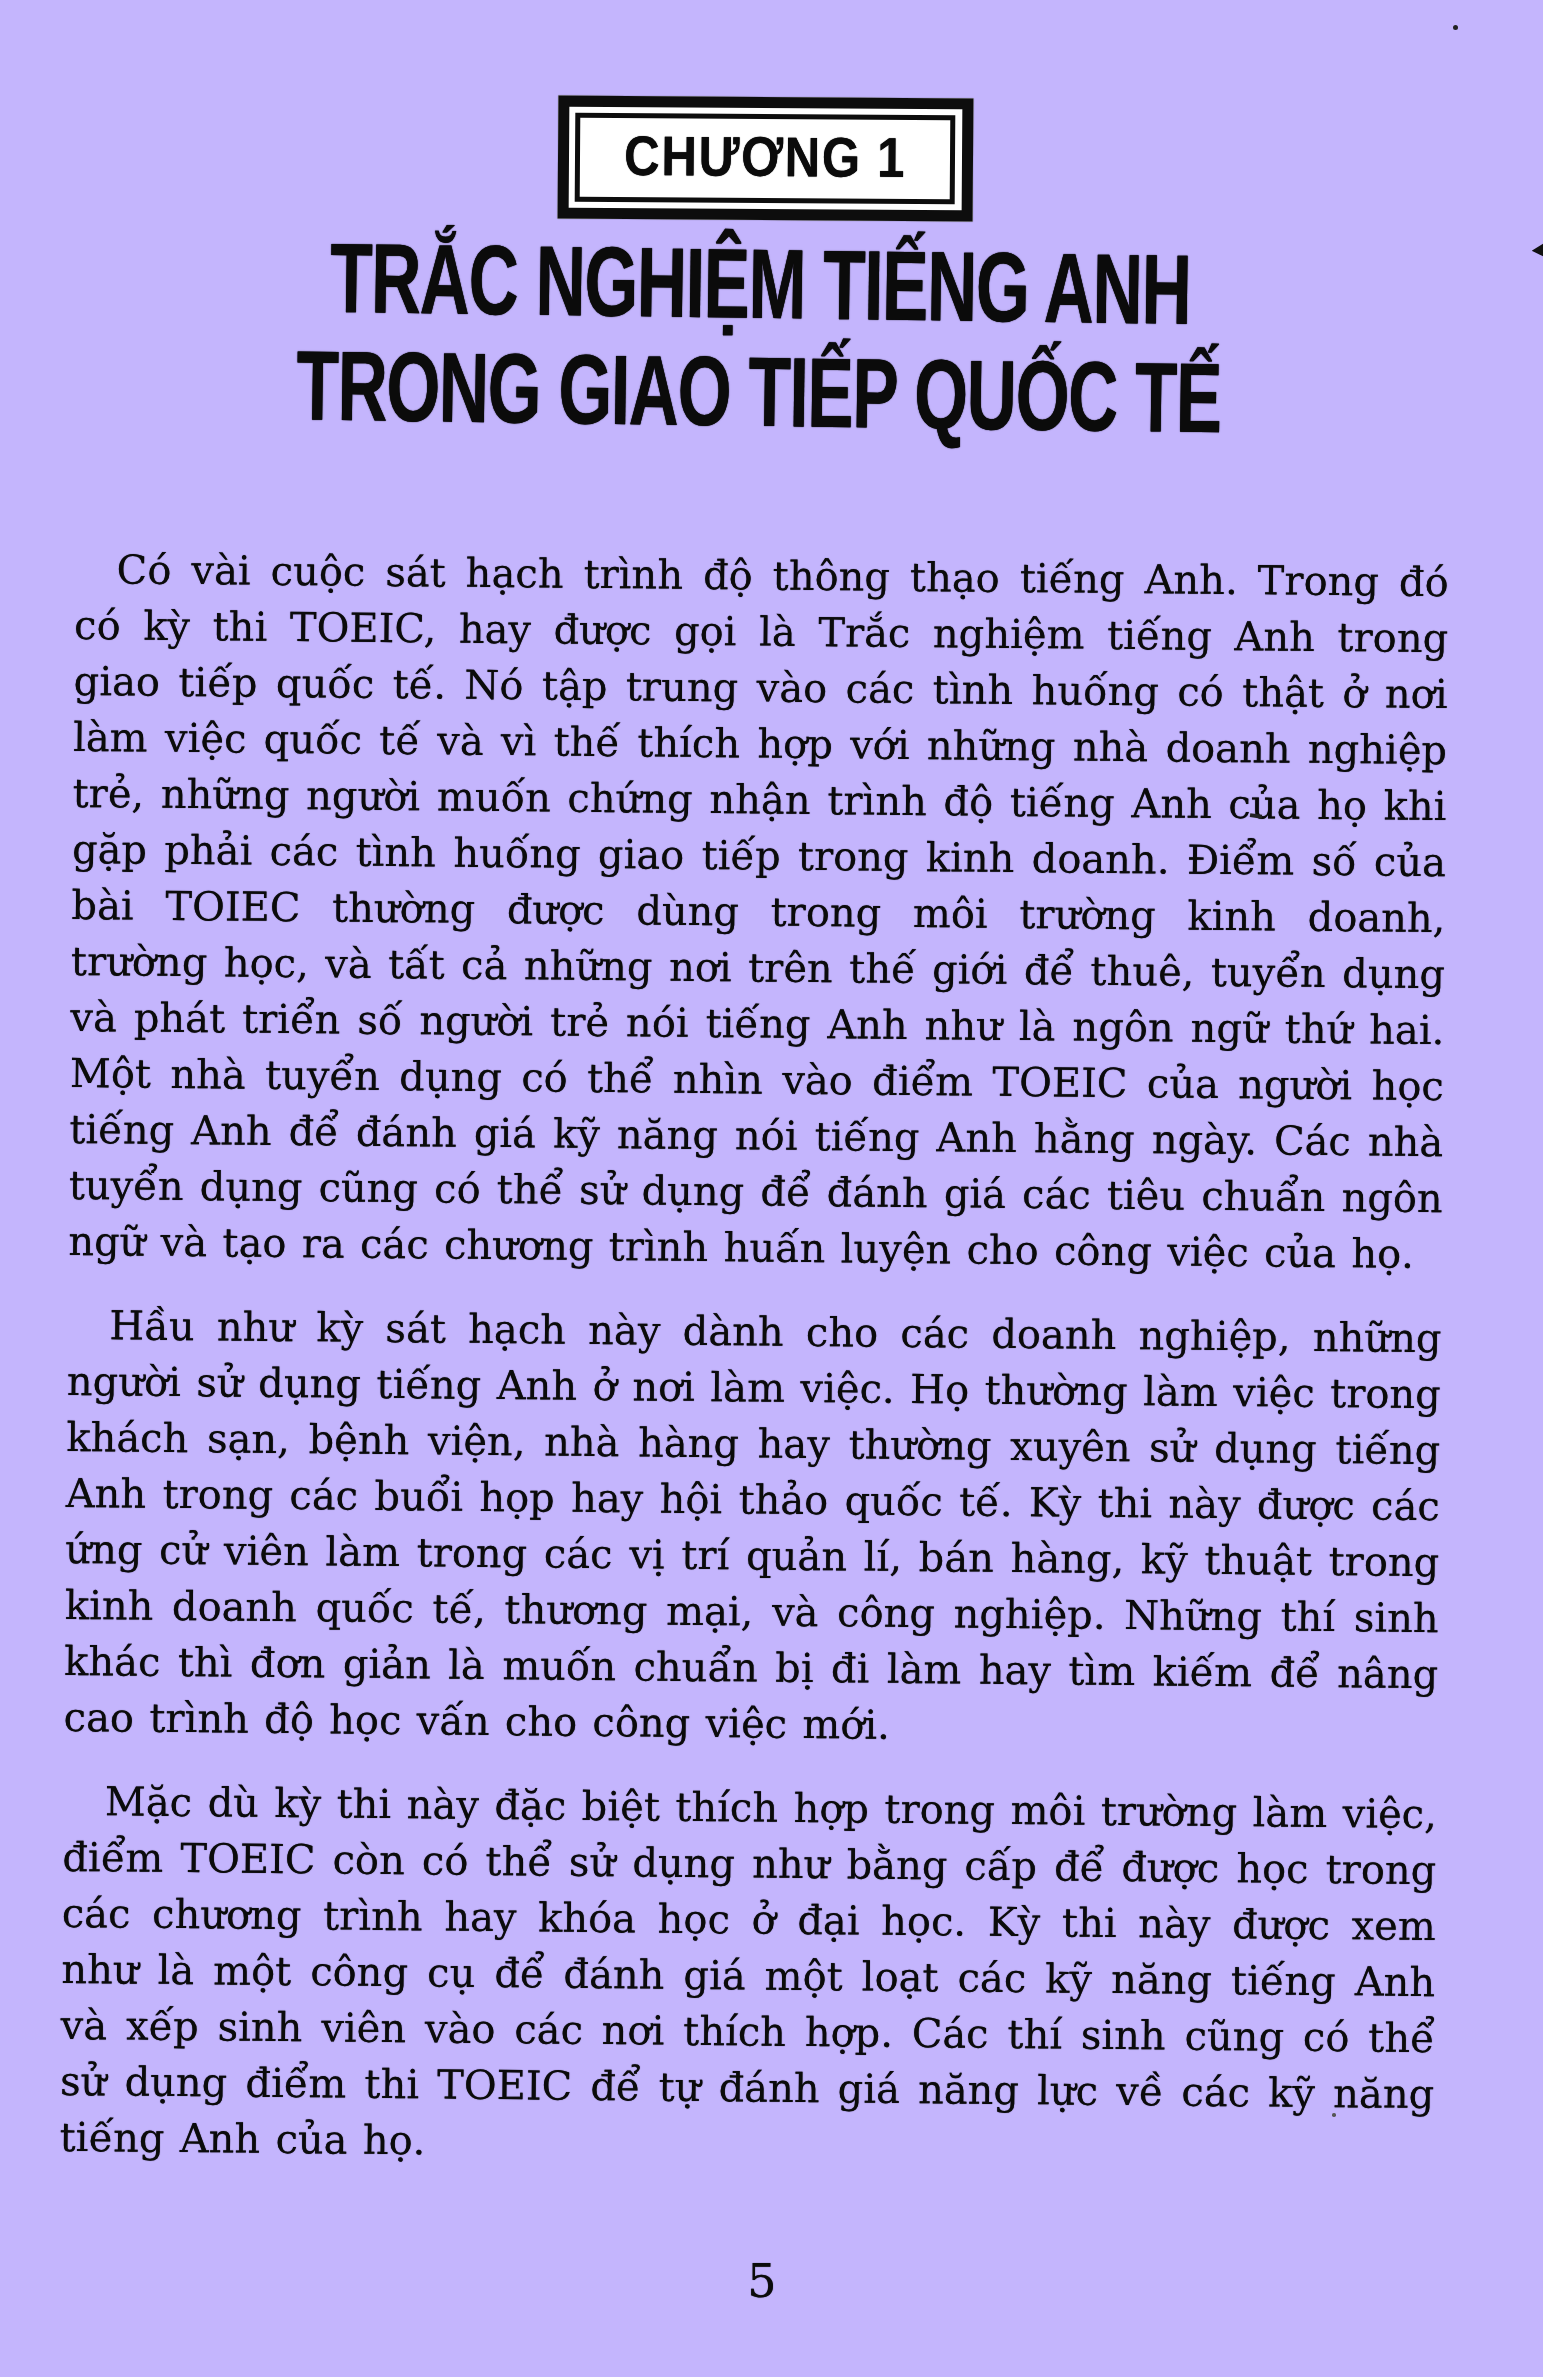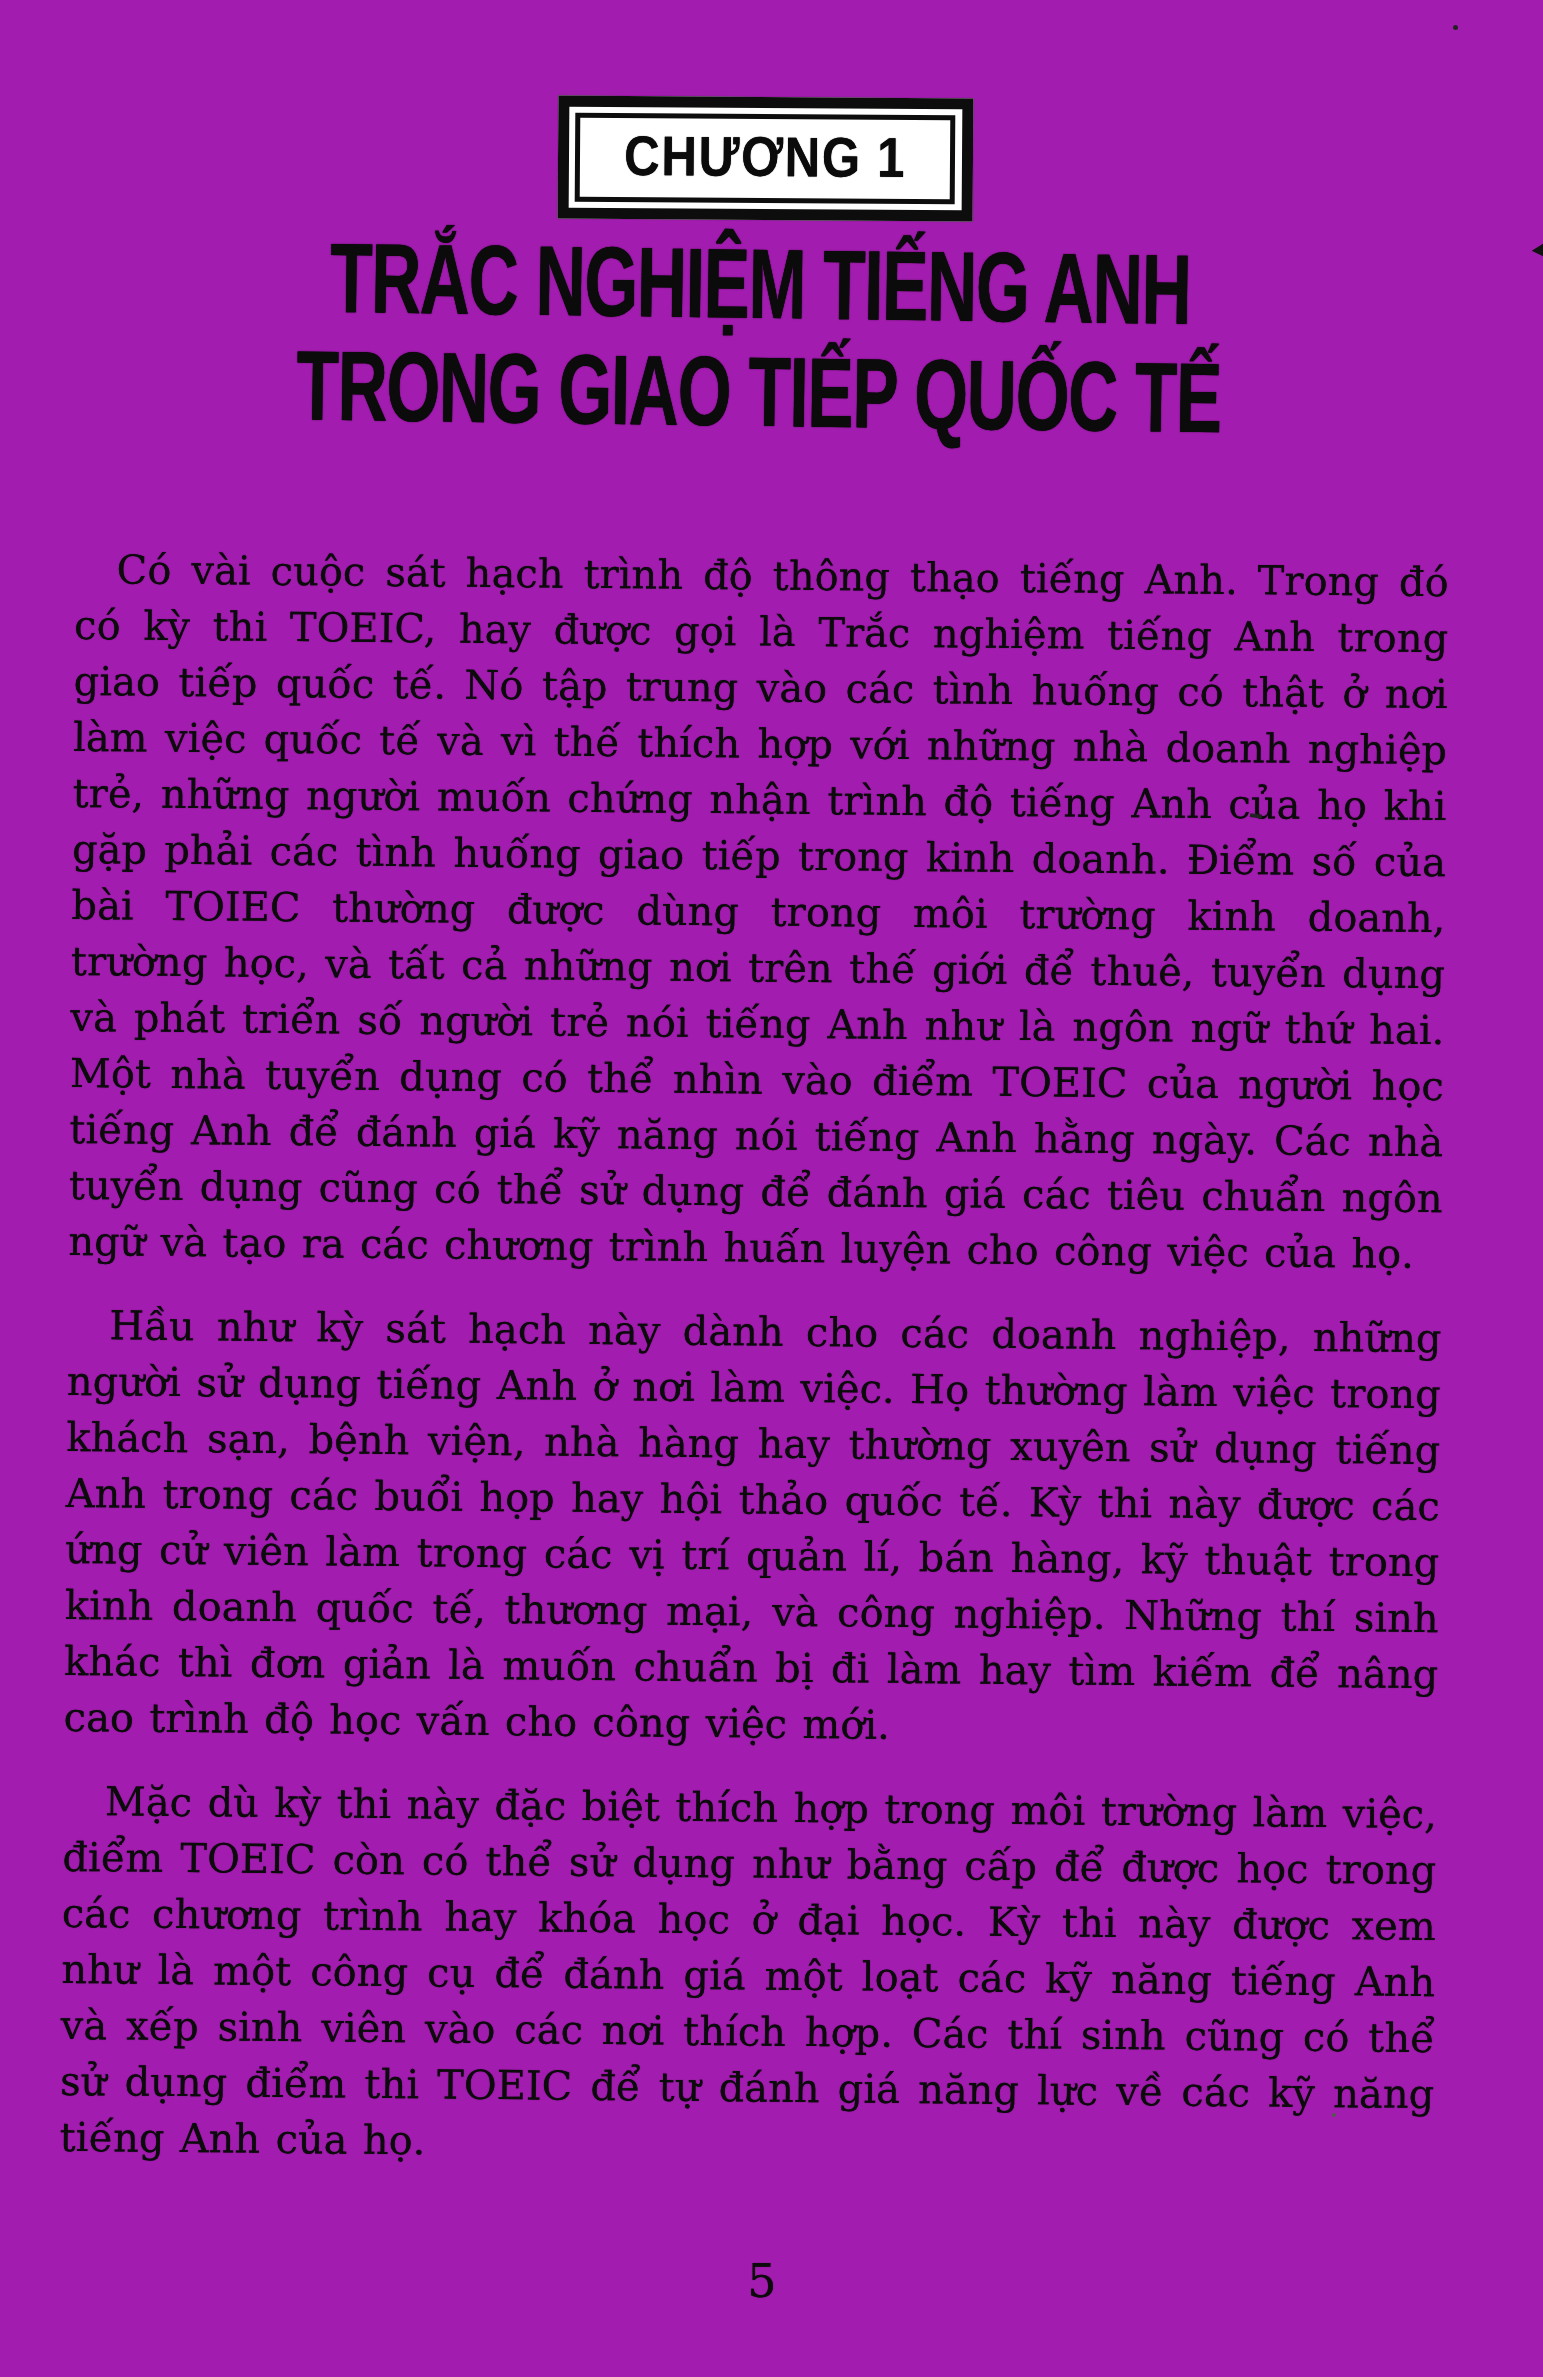--- a/index.html
+++ b/index.html
@@ -1,20 +1,20 @@
 <!DOCTYPE html>
 <html style="font-size:14px"><head>
 <meta charset="utf-8">
 <style>
   html, body { margin: 0; padding: 0; background: #ffffff; }
   .page {
     position: relative;
     width: 1544px;
     height: 2377px;
-    background: #a21caf;
+    background: #c4b5fd;
     overflow: hidden;
     color: #0b0b0b;
     font-family: "DejaVu Serif", "Liberation Serif", serif;
   }
 
   
   .chapter-box {
     position: absolute;
     left: 558px;
     top: 97px;

